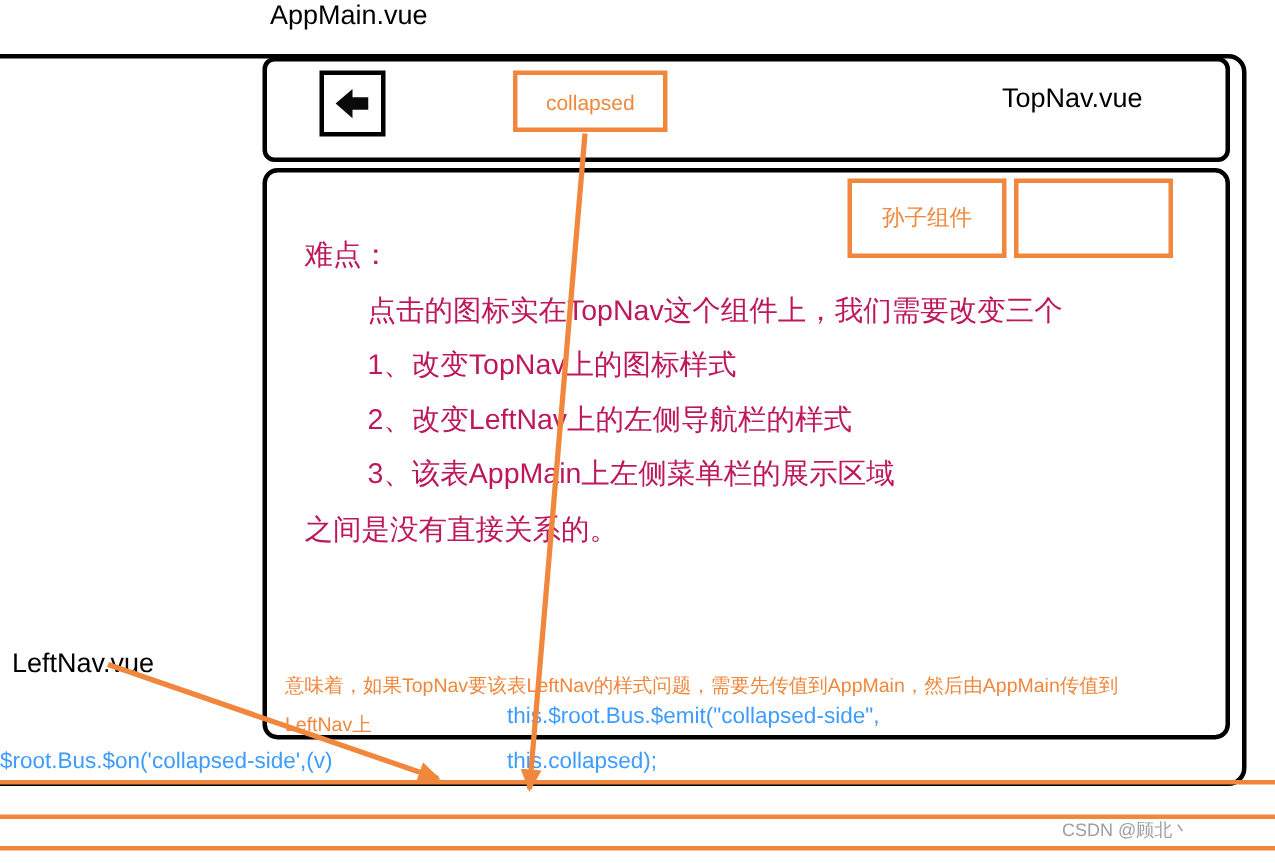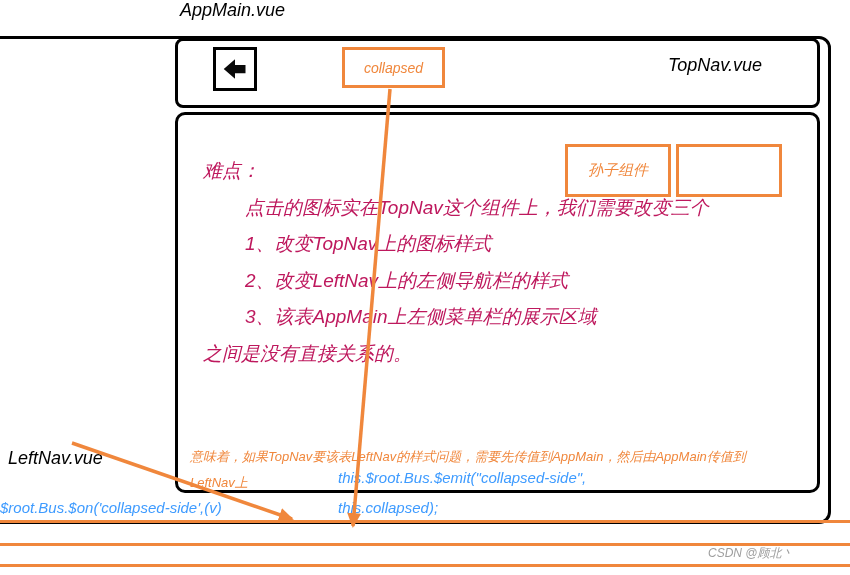--- a/index.html
+++ b/index.html
@@ -1,38 +1,38 @@
 <!DOCTYPE html>
 <html style="--orange: #F0873C; --blue: #3E9BFF; --gray: #9E9E9E;"><head>
 <meta charset="utf-8">
 <style>
   html,body{margin:0;padding:0;background:#fff;}
   body{font-family:"Liberation Sans","DejaVu Sans",sans-serif;}
   :root{--orange:#F0873C;--blue:#3E9BFF;--gray:#9E9E9E;}
-  #stage{position:relative;width:850px;height:575px;overflow:hidden;background:#fff;font-style:italic;}
+  #stage{position:relative;width:850px;height:575px;overflow:hidden;background:#fff;}
   .abs{position:absolute;}
 
   #appmain-label{left:180px;top:0;font-size:18px;color:#000;}
 
   #outer-box{left:-22px;top:36px;width:847px;height:482px;border:3px solid #000;border-radius:12px;}
   #topnav-box{left:175px;top:38px;width:639px;height:64px;border:3px solid #000;border-radius:8px;background:#fff;}
   #back-button{left:213px;top:47px;width:38px;height:38px;border:3px solid #000;background:#fff;display:flex;align-items:center;justify-content:center;}
   #collapsed-box{left:342px;top:47px;width:97px;height:35px;border:3px solid var(--orange);color:var(--orange);display:flex;align-items:center;justify-content:center;font-size:14px;}
   #topnav-label{left:668px;top:55px;font-size:18px;color:#000;}
 
   #content-box{left:175px;top:112px;width:639px;height:375px;border:3px solid #000;border-radius:10px;background:#fff;}
-  #grandchild-row{left:545px;top:144px;display:flex;gap:5px;padding-left:20px;}
+  #grandchild-row{left:545px;top:119px;display:flex;gap:5px;padding-left:20px;}
   .gc-box{width:100px;height:47px;border:3px solid var(--orange);background:#fff;}
   .gc-box.with-label{display:flex;align-items:center;justify-content:center;color:var(--orange);font-size:15px;}
 
   #content-text{left:203px;top:153px;width:610px;font-size:19px;line-height:36.5px;color:#be185d;}
   #content-text .indent{padding-left:42px;}
 
   #orange-note{left:190px;top:444px;width:620px;font-size:13px;line-height:26px;color:var(--orange);}
-  #leftnav-label{left:8px;top:448px;font-size:18px;color:#000;}
+  #leftnav-label{left:8px;top:432px;font-size:18px;color:#000;}
   #emit-code{left:338px;top:463px;font-size:15px;line-height:30px;color:var(--blue);}
   #on-code{left:0;top:499px;font-size:15px;color:var(--blue);}
 
   #bottom-line{left:0;top:520px;width:850px;height:0;border-top:3px solid var(--orange);}
   #bottom-band{left:-10px;top:543px;width:870px;height:18px;border-top:3px solid var(--orange);border-bottom:3px solid var(--orange);background:#fff;}
   #watermark{left:708px;top:545px;font-size:12px;color:var(--gray);z-index:40;}
 
   #arrows{left:0;top:0;width:850px;height:575px;pointer-events:none;z-index:60;}
   .arrow-line{stroke:var(--orange);stroke-width:3.5;fill:none;}
   .arrowhead{fill:var(--orange);}

